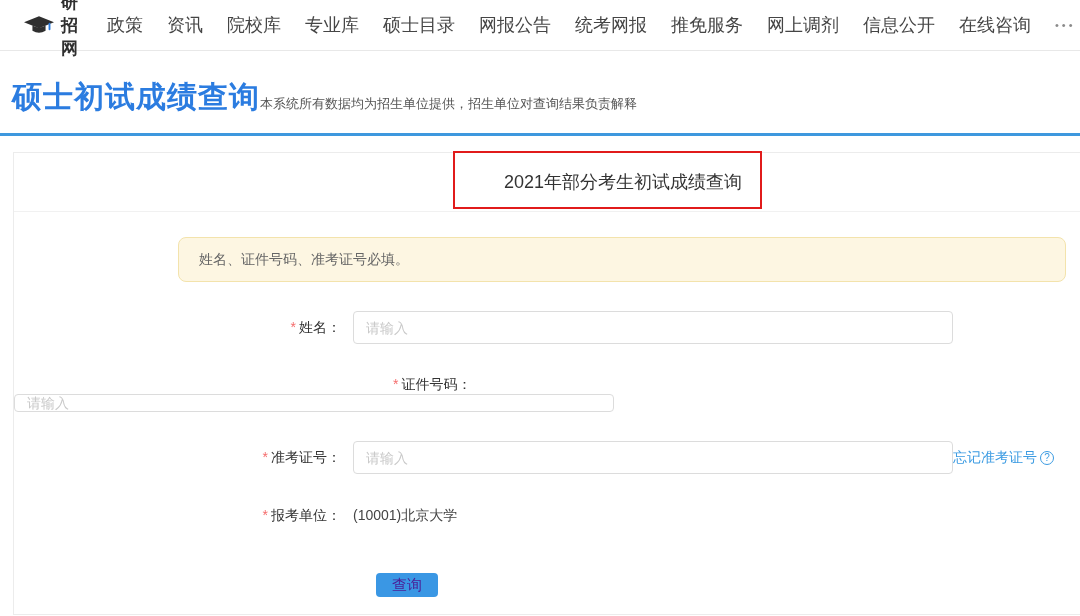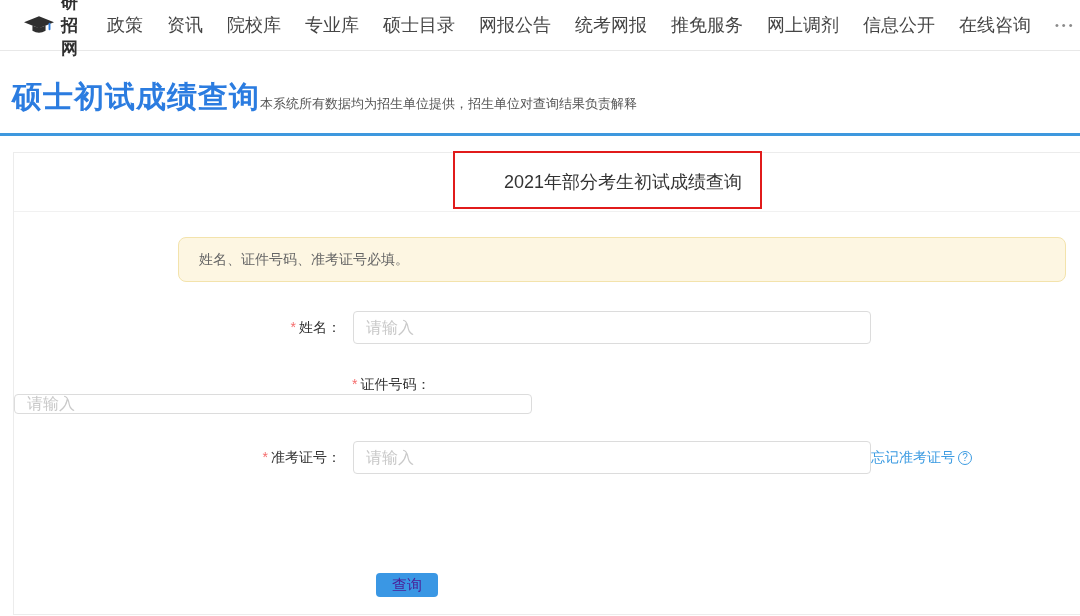--- a/index.html
+++ b/index.html
@@ -87,24 +87,24 @@
   .row-ticket     { top: 288px; }
   .row-inst       { top: 353px; height: 20px; }
   .form-label {
     width: 339px; padding-right: 12px;
     text-align: right;
     font-size: 14px; color: #333;
     white-space: nowrap;
   }
   .req { color: #f56c6c; margin-right: 3px; font-size: 14px; }
   .text-input {
-    width: 518px; height: 33px;
+    width: 600px; height: 33px;
     border: 1px solid #dcdcdc; border-radius: 4px;
     padding: 0 12px;
-    font-size: 16px; color: #333;
+    font-size: 14px; color: #333;
     font-family: "Liberation Sans", "DejaVu Sans", sans-serif;
     outline: none;
   }
   .text-input::placeholder { color: #c9c9c9; }
   .forgot-link {
     color: #3b9be2; font-size: 14px;
     display: inline-flex; align-items: center;
     cursor: pointer; text-decoration: none;
     white-space: nowrap;
   }
@@ -191,16 +191,22 @@
     <div class="form-label">
       <span class="req">*</span><span>准考证号：</span>
     </div>
     <input class="text-input" type="text" placeholder="请输入" style="">
     <a class="forgot-link">
       <span>忘记准考证号</span>
       <span class="help-circle">?</span>
     </a>
   </div>
 
+  <div class="form-row row-inst">
+    <div class="form-label">
+      <span class="req">*</span><span>报考单位：</span>
+    </div>
+    <span class="inst-value">(10001)北京大学</span>
+  </div>
 
   <button class="submit-btn">查询</button>
 
 </section>
 
 </body></html>

